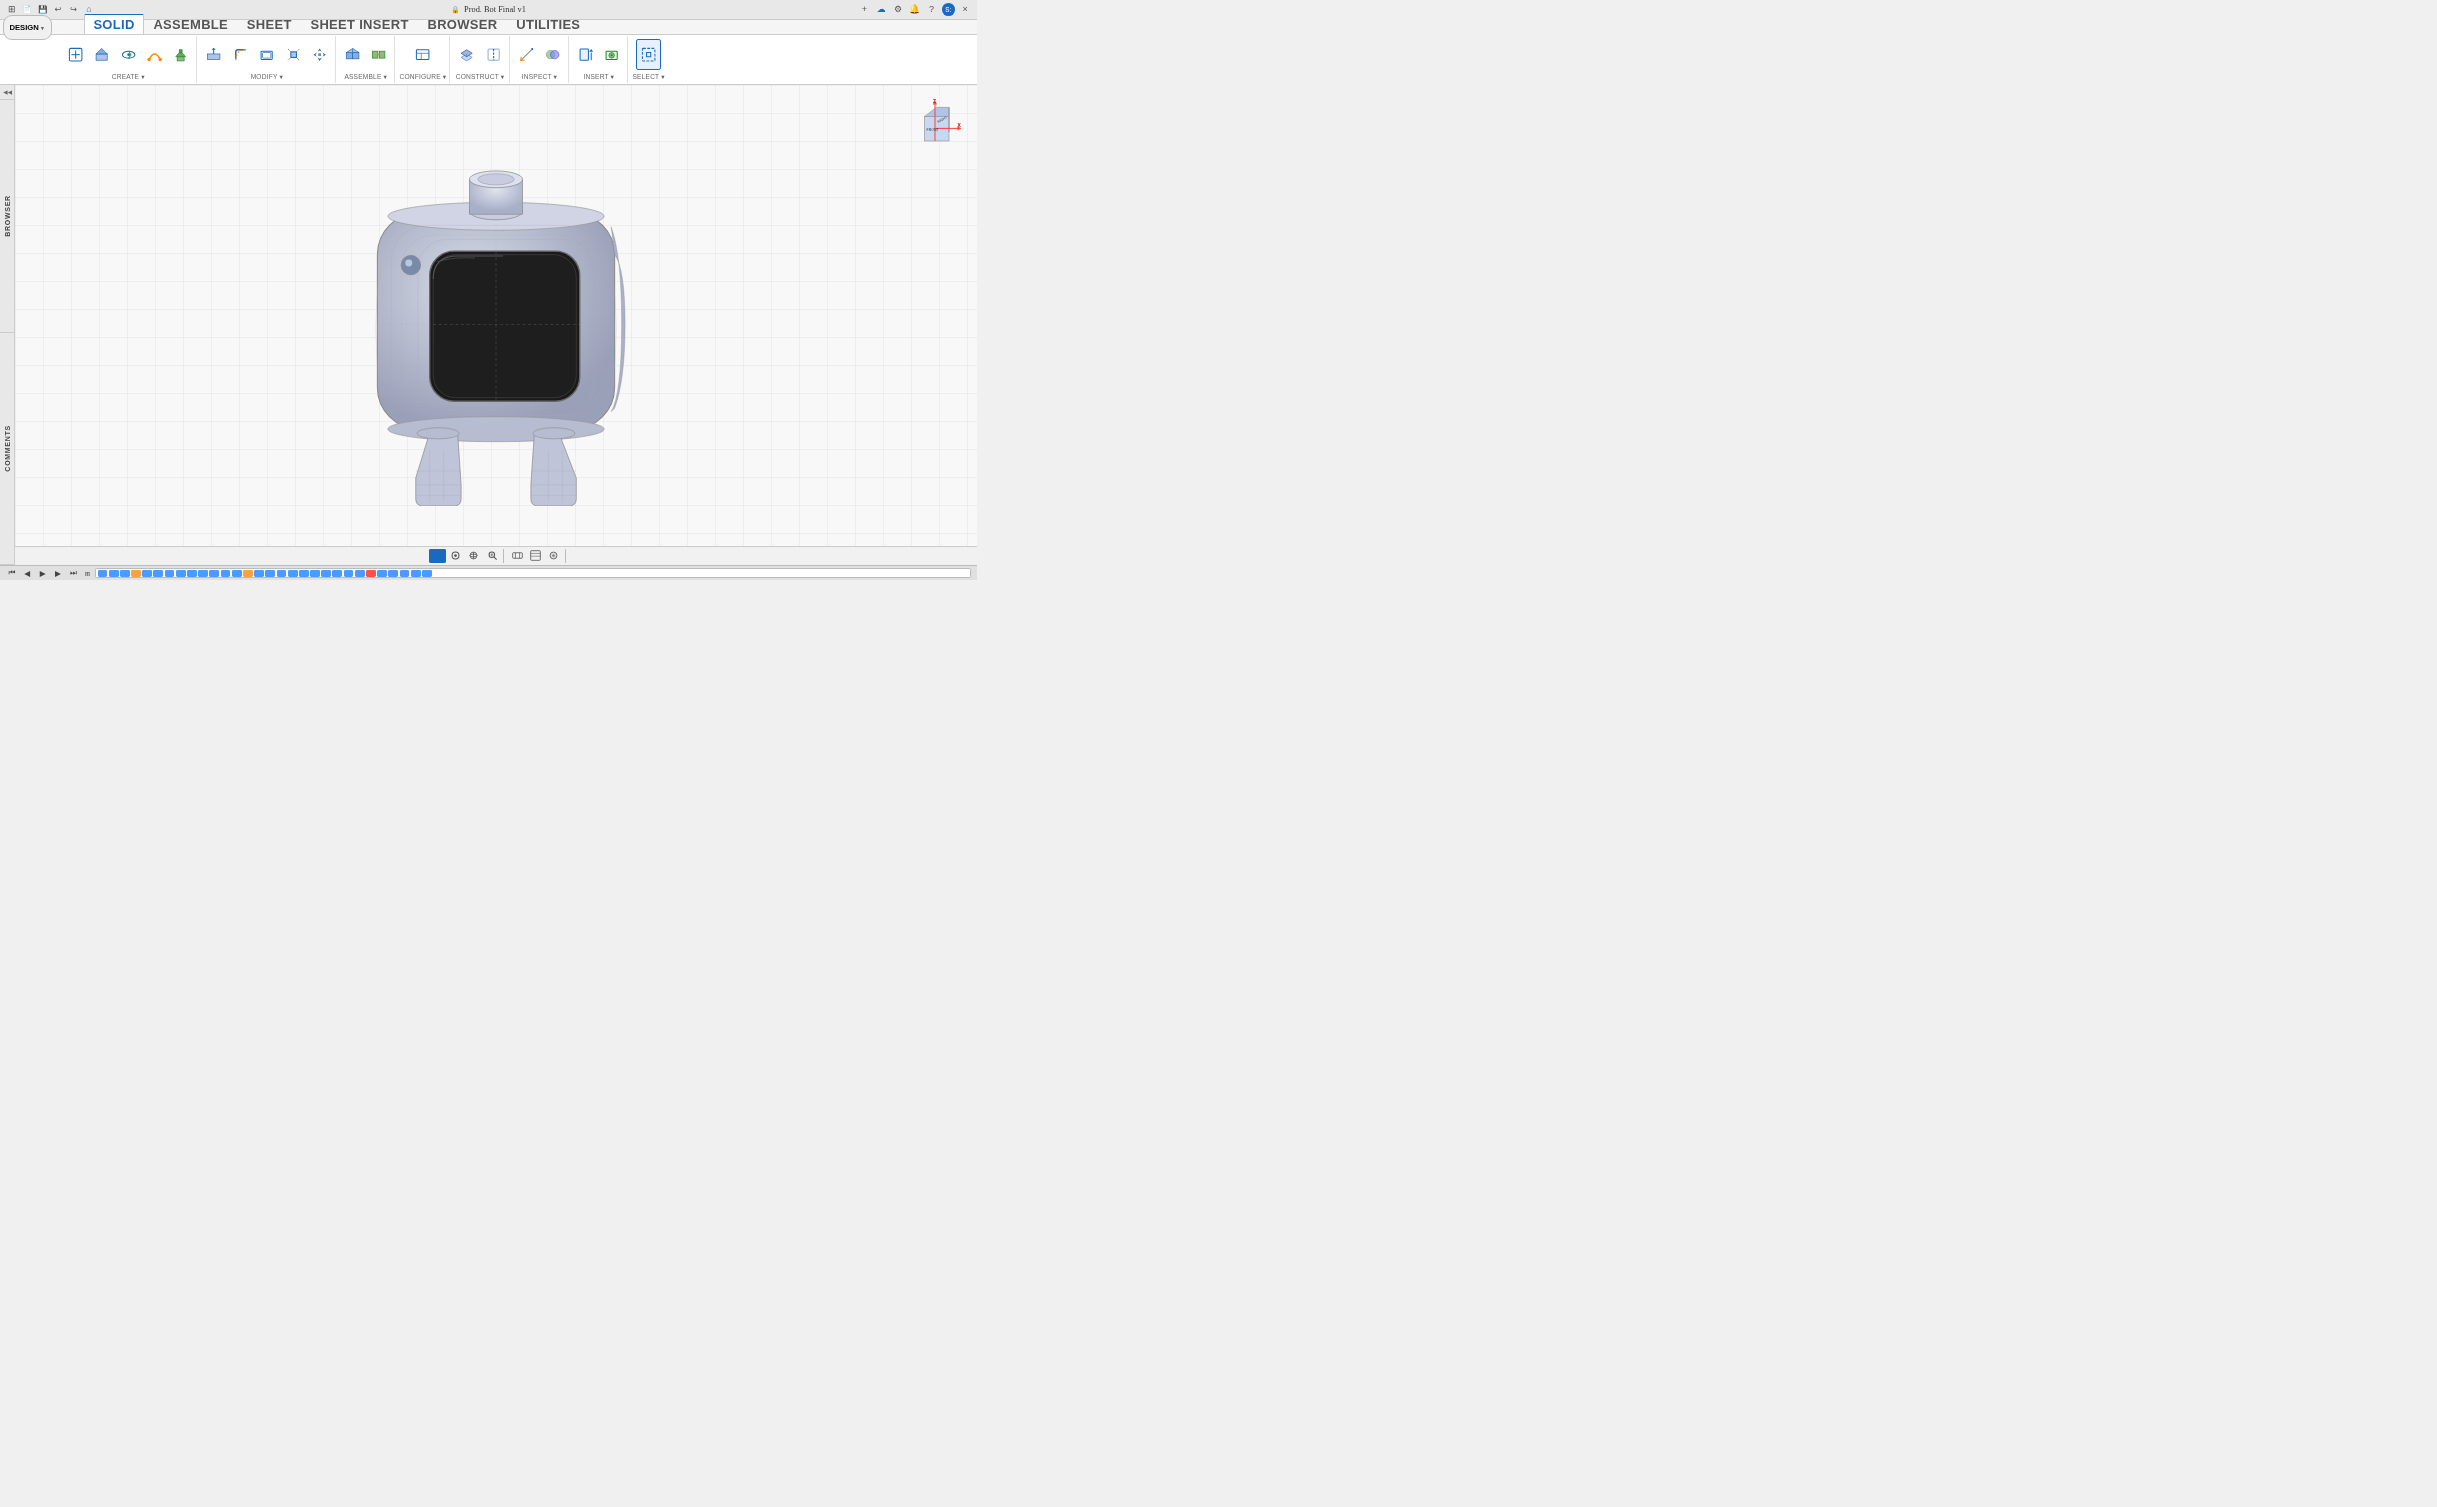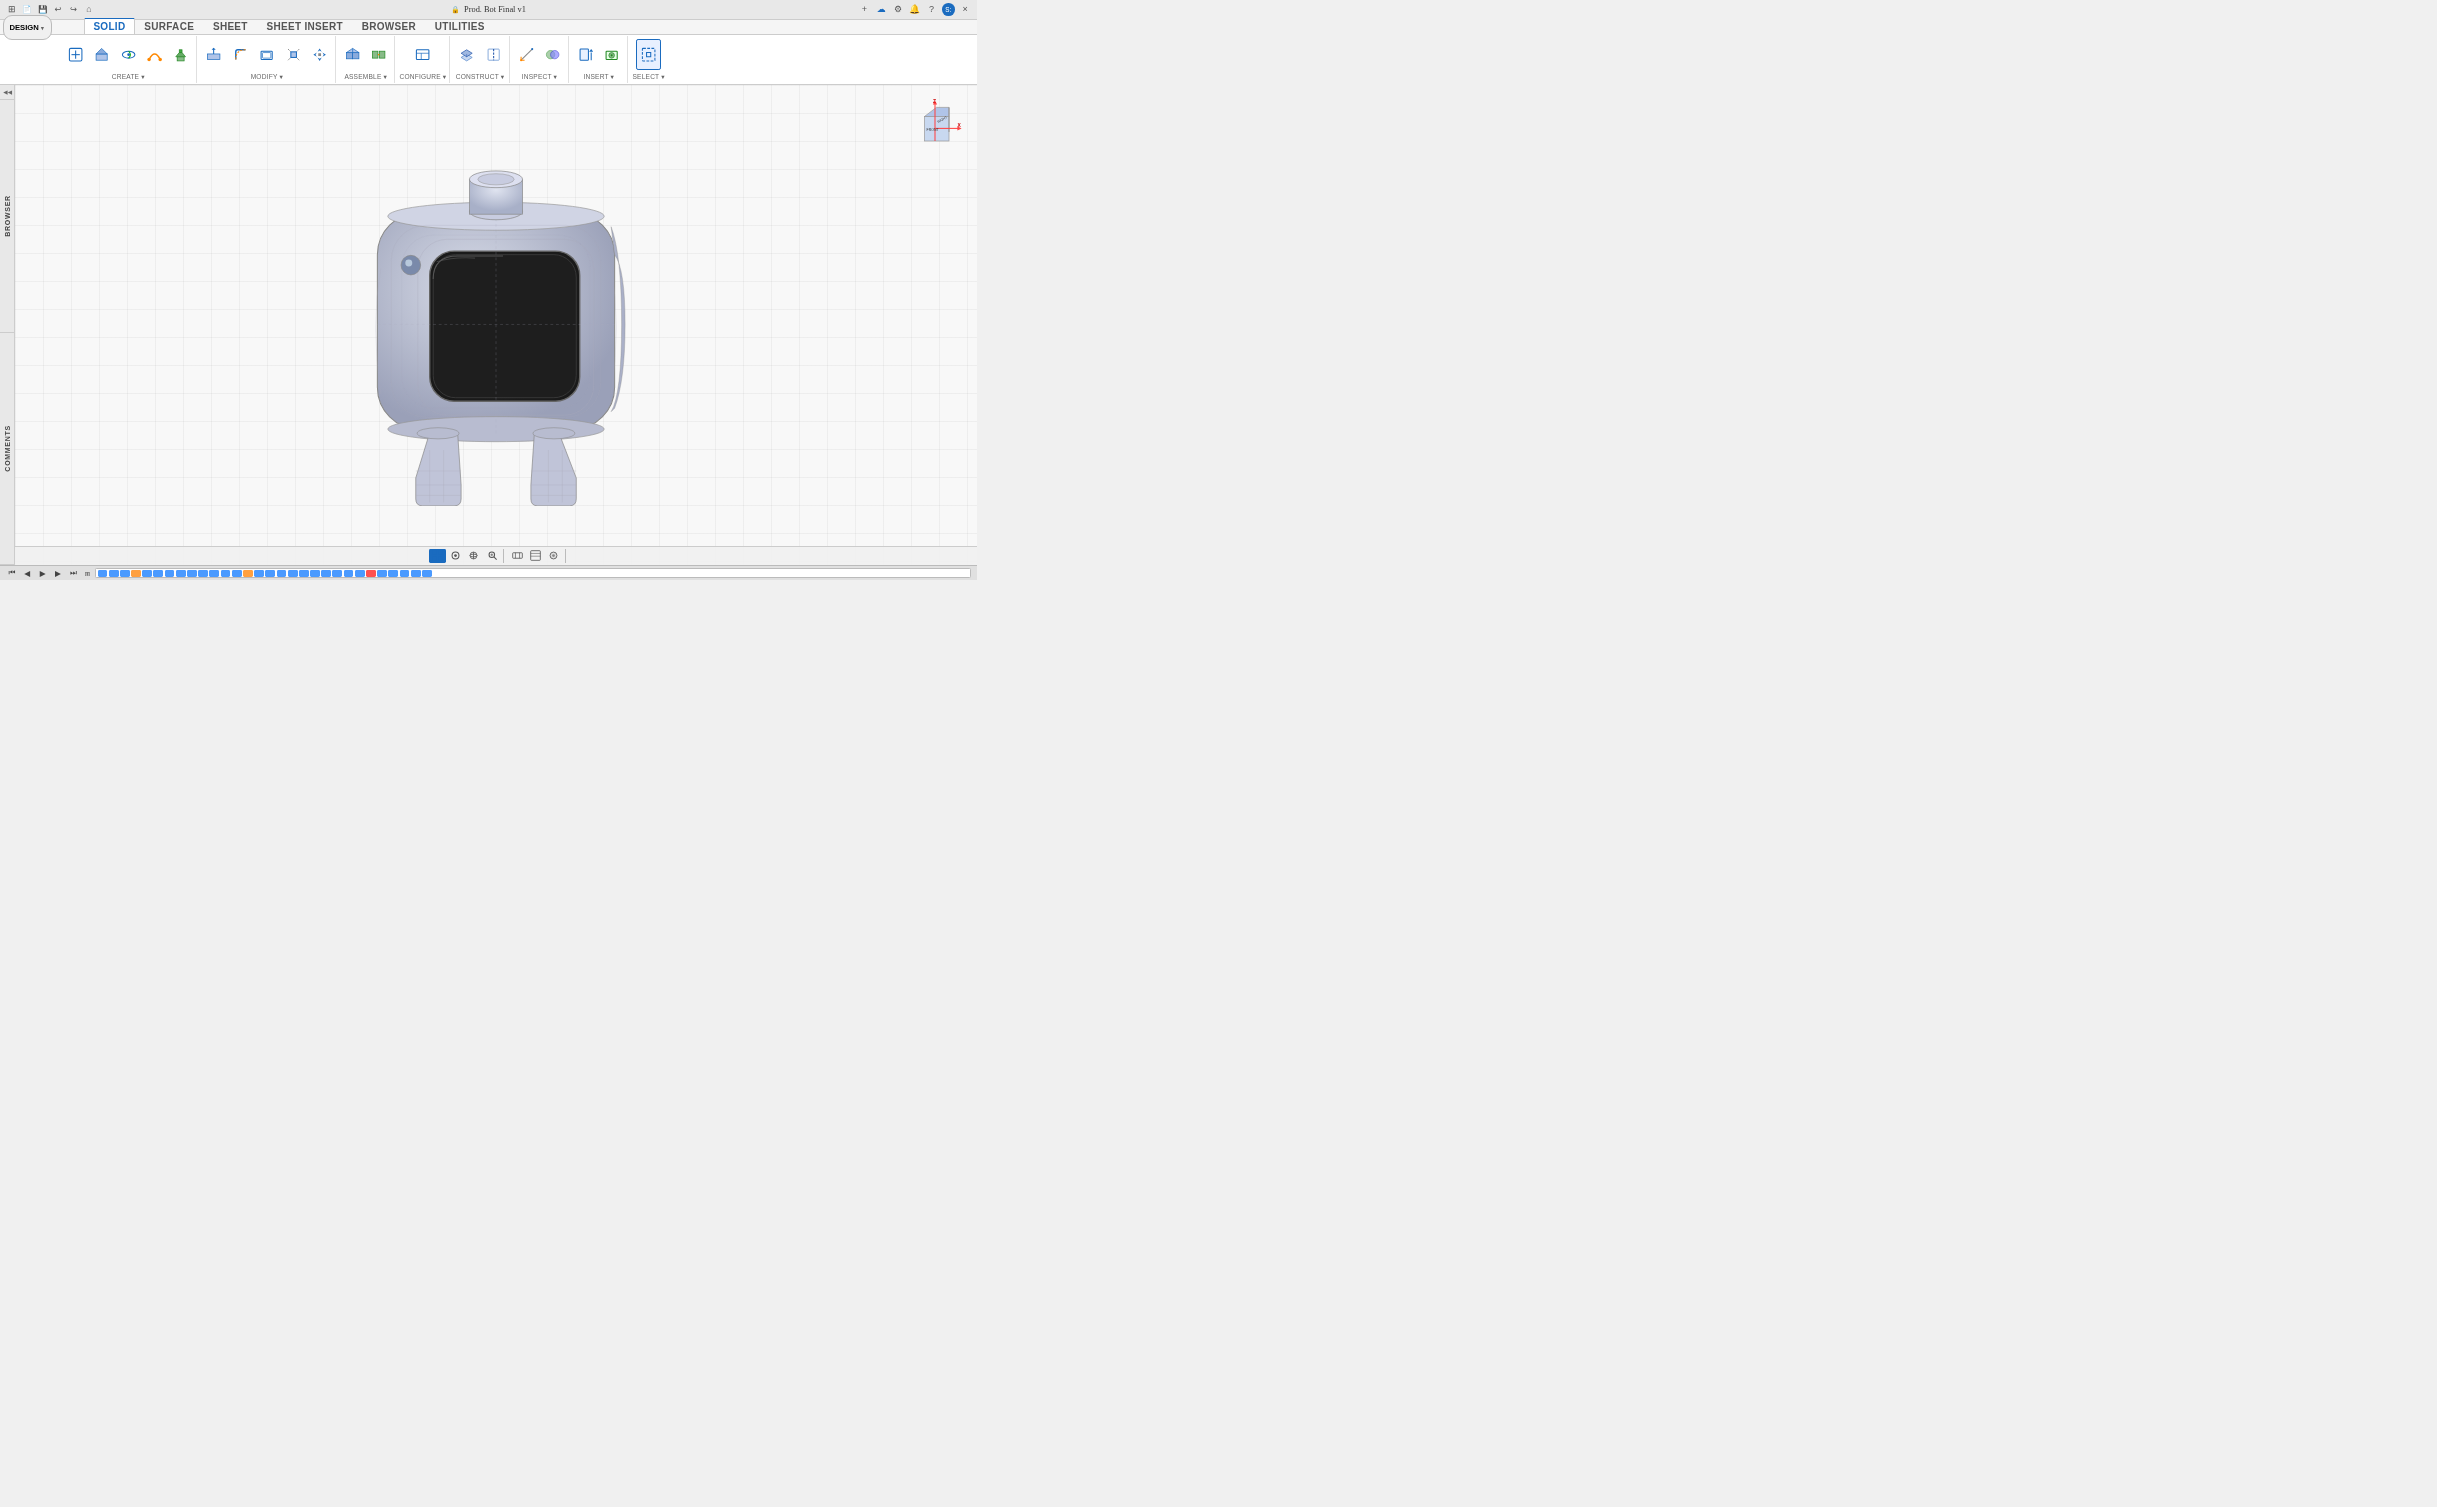--- a/index.html
+++ b/index.html
@@ -50,21 +50,21 @@
     #toolbar-tabs {
       height: 15.3px;
       background: #f5f5f5;
       display: flex;
       align-items: flex-end;
       padding-left: 84px;
       border-bottom: 0.7px solid #ccc;
     }
     .tab-item {
       padding: 2.1px 8.4px;
-      font-size: 10px;
+      font-size: 13px;
       font-weight: 600;
       color: #555;
       cursor: pointer;
       border-top: 0.7px solid transparent;
       border-left: 0.7px solid transparent;
       border-right: 0.7px solid transparent;
       border-radius: 1.4px 1.4px 0 0;
       letter-spacing: 0.3px;
     }
     .tab-item.active {
@@ -342,21 +342,21 @@
 </div>
 
 <div id="toolbar-tabs">
 
   <div class="design-dropdown" style="position:absolute; left:2.8px; top:15.3px; z-index:10;border-radius:9px;">
     <span>DESIGN</span>
     <span class="dropdown-arrow">▾</span>
   </div>
 
   <div class="tab-item active">SOLID</div>
-  <div class="tab-item">SURFACE</div>
+  <div class="tab-item">ASSEMBLE</div>
   <div class="tab-item">SHEET</div>
   <div class="tab-item">SHEET INSERT</div>
   <div class="tab-item">BROWSER</div>
   <div class="tab-item">UTILITIES</div>
 </div>
 
 <div id="toolbar-ribbon">
 
   <div style="width:56px;"></div>
 

